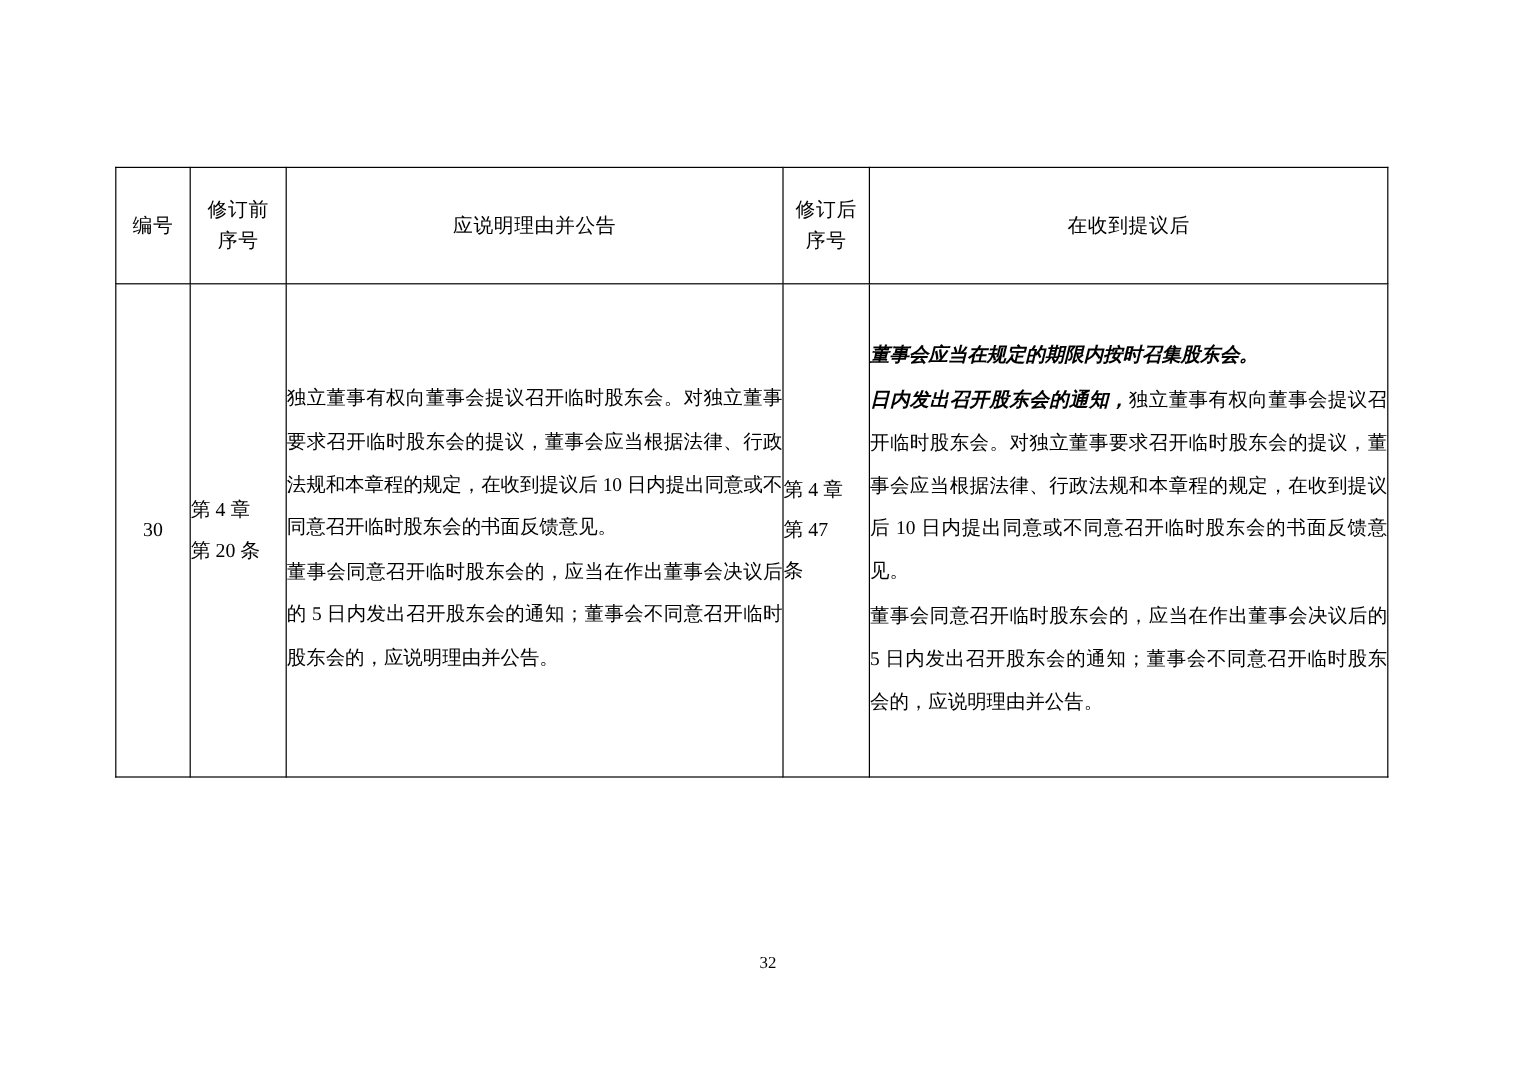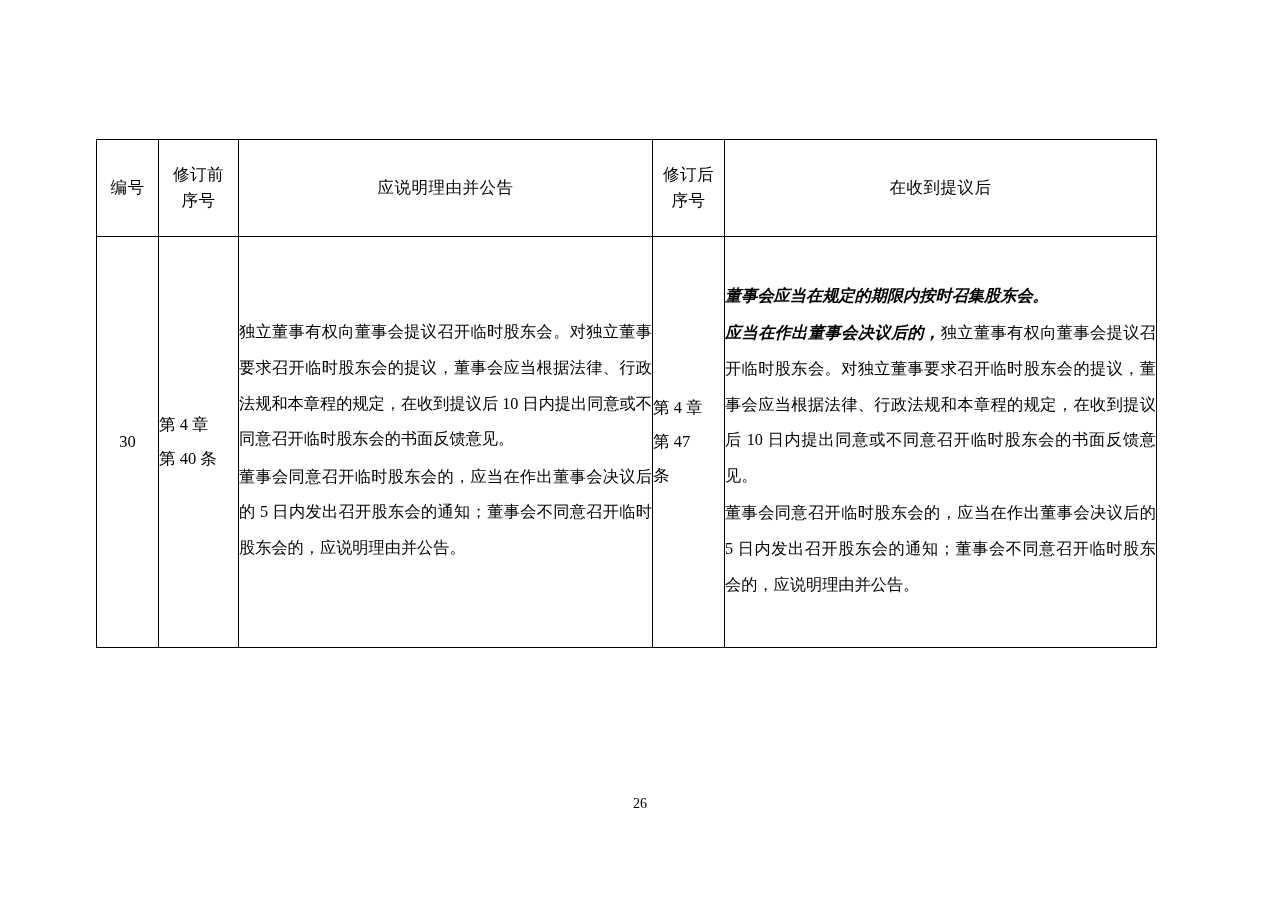--- a/index.html
+++ b/index.html
@@ -134,44 +134,44 @@
           <span class="two-line">序号</span>
         </td>
         <td>在收到提议后</td>
       </tr>
 
       <tr class="body-row">
         <td class="cell-no">30</td>
 
         <td class="cell-idx">
           <span>第 4 章</span>
-          <span>第 40 条</span>
+          <span>第 20 条</span>
         </td>
 
         <td class="cell-content">
           <p>独立董事有权向董事会提议召开临时股东会。对独立董事要求召开临时股东会的提议，董事会应当根据法律、行政法规和本章程的规定，在收到提议后 10 日内提出同意或不同意召开临时股东会的书面反馈意见。</p>
           <p>董事会同意召开临时股东会的，应当在作出董事会决议后的 5 日内发出召开股东会的通知；董事会不同意召开临时股东会的，应说明理由并公告。</p>
         </td>
 
         <td class="cell-idx">
           <span>第 4 章</span>
           <span>第 47</span>
           <span>条</span>
         </td>
 
         <td class="cell-content">
           <p>
             <span class="bold-italic">董事会应当在规定的期限内按时召集股东会。</span><span></span>
           </p>
           <p>
-            <span class="bold-italic">应当在作出董事会决议后的，</span><span>独立董事有权向董事会提议召开临时股东会。对独立董事要求召开临时股东会的提议，董事会应当根据法律、行政法规和本章程的规定，在收到提议后 10 日内提出同意或不同意召开临时股东会的书面反馈意见。</span>
+            <span class="bold-italic">日内发出召开股东会的通知，</span><span>独立董事有权向董事会提议召开临时股东会。对独立董事要求召开临时股东会的提议，董事会应当根据法律、行政法规和本章程的规定，在收到提议后 10 日内提出同意或不同意召开临时股东会的书面反馈意见。</span>
           </p>
           <p>
             <span class="bold-italic"></span><span>董事会同意召开临时股东会的，应当在作出董事会决议后的 5 日内发出召开股东会的通知；董事会不同意召开临时股东会的，应说明理由并公告。</span>
           </p>
         </td>
       </tr>
     </tbody>
   </table>
 
-  <div class="page-number">26</div>
+  <div class="page-number">32</div>
 
 </div>
 
 </body></html>

